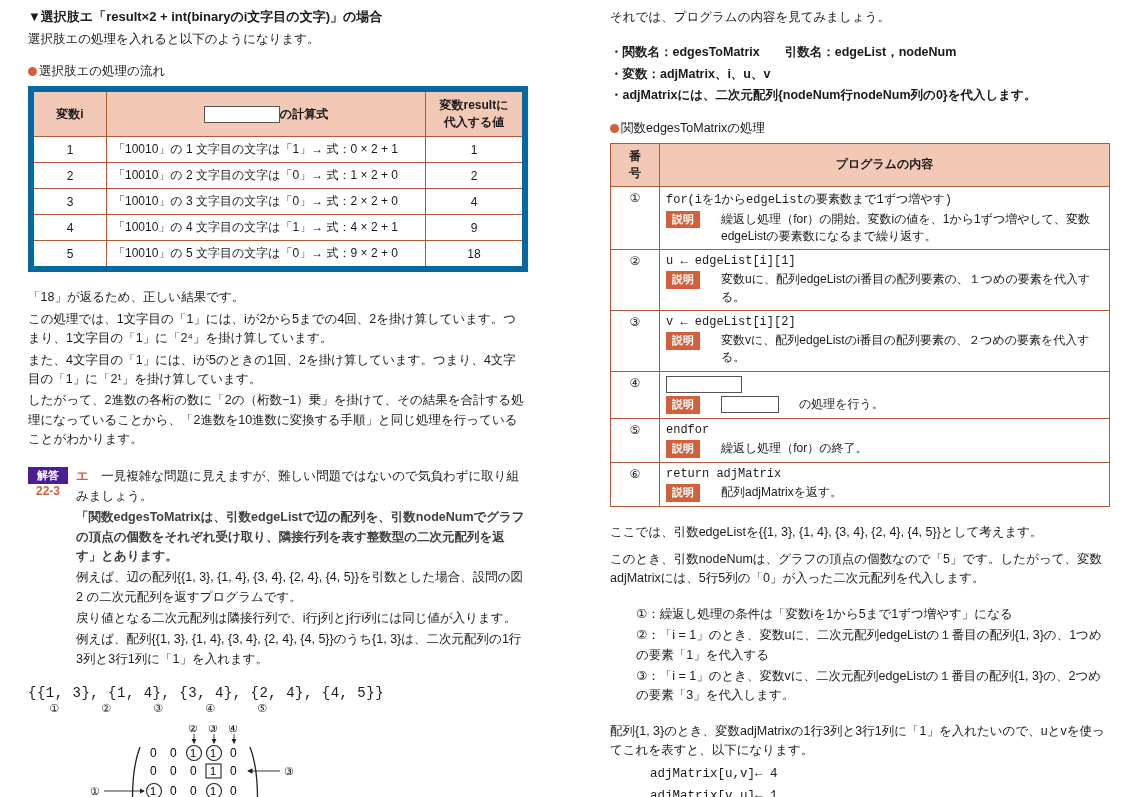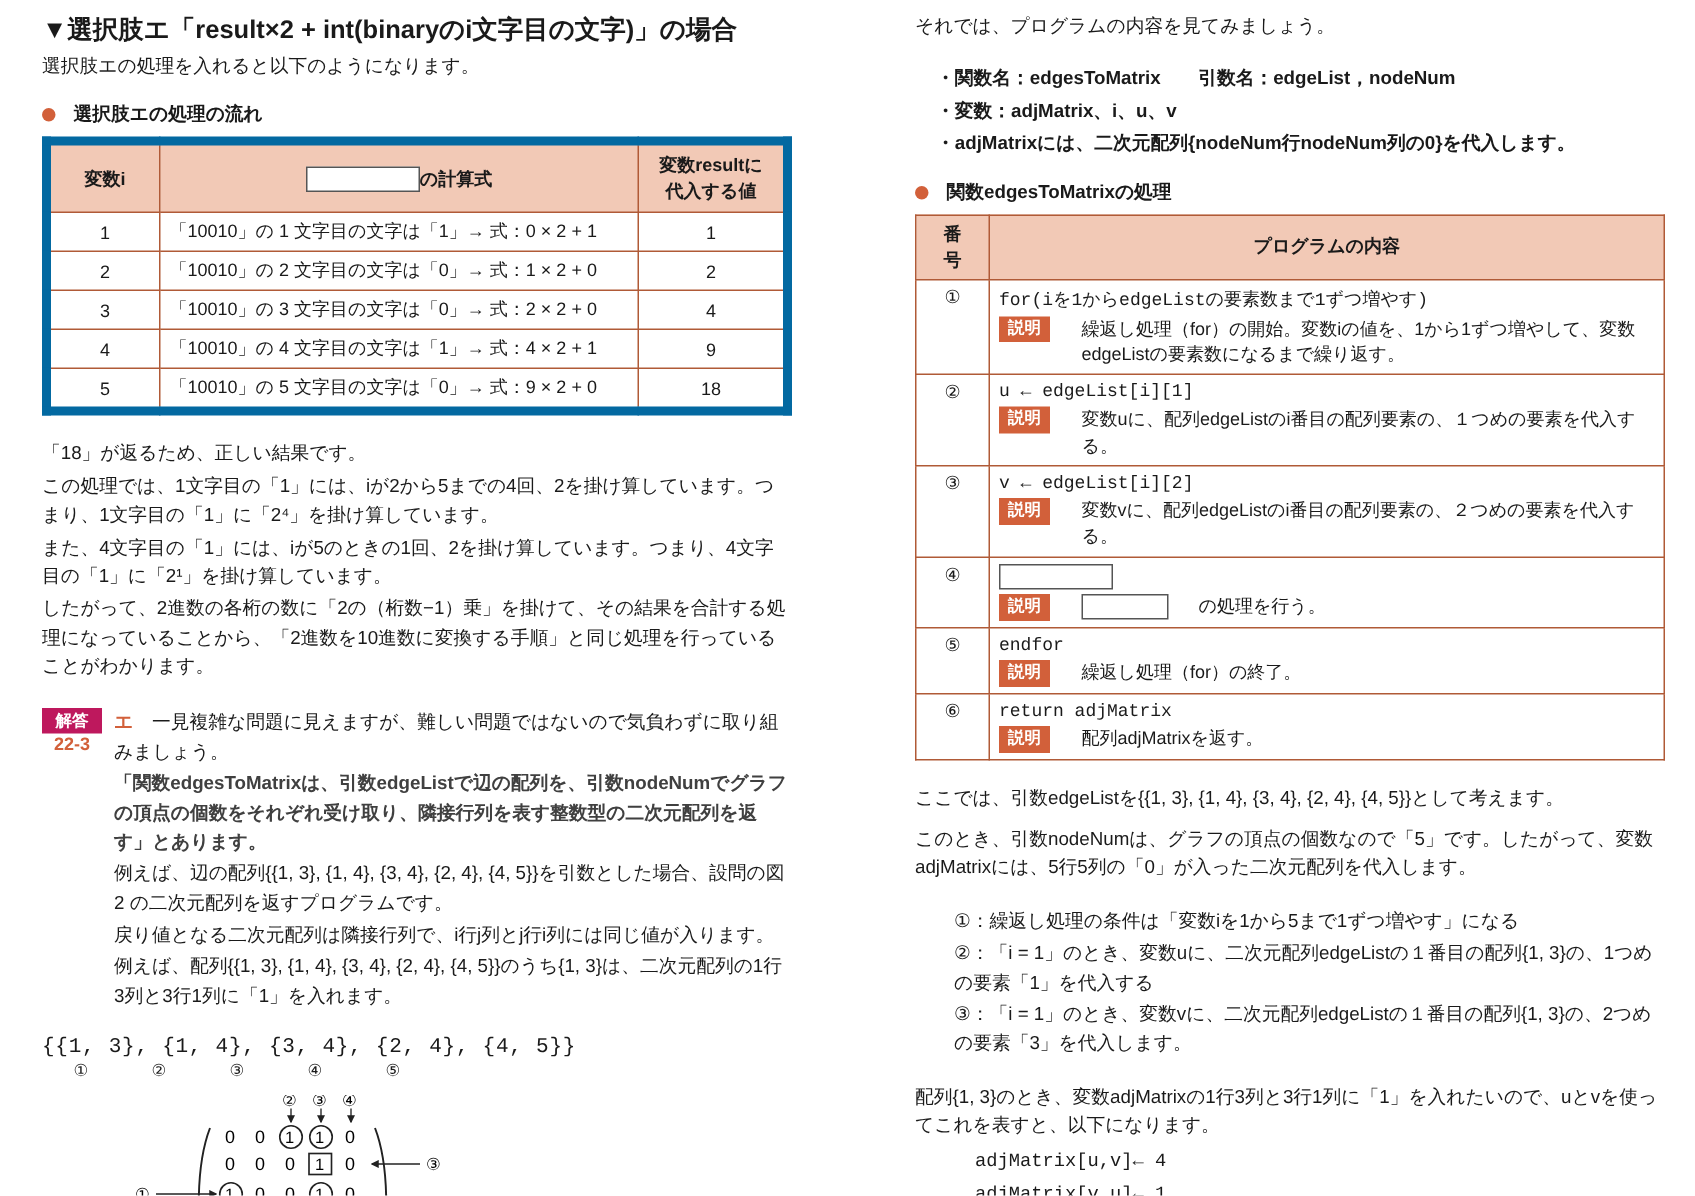--- a/index.html
+++ b/index.html
@@ -12,22 +12,22 @@
     overflow:hidden;
   }
   .page{position:relative;width:1130px;height:797px;}
   .col-left{position:absolute;left:28px;top:8px;width:500px;}
   .col-right{position:absolute;left:610px;top:8px;width:500px;}
 
   p{margin:0 0 2px 0;line-height:1.55;}
   .mono{font-family:"Liberation Mono","DejaVu Sans Mono",monospace;}
   b,.bold{font-weight:bold;}
 
-  .head-title{font-weight:bold;font-size:17px;margin-bottom:4px;}
-  .bullet-head{font-weight:bold;font-size:12.5px;margin:14px 0 6px 0;display:flex;align-items:center;gap:12px;}
+  .head-title{font-weight:bold;font-size:13px;margin-bottom:4px;}
+  .bullet-head{font-weight:normal;font-size:12.5px;margin:14px 0 6px 0;display:flex;align-items:center;gap:2px;}
   .dot{display:inline-block;width:9px;height:9px;border-radius:50%;background:#d2603a;}
 
   table{border-collapse:collapse;width:100%;}
   table.t1{border:6px solid #0369a1;}
   table.t1 th{
     background:#f2c9b6;border:1px solid #b05a37;
     font-weight:bold;font-size:12px;padding:5px 4px;text-align:center;
   }
   table.t1 td{border:1px solid #b05a37;padding:4px 6px;font-size:12px;}
   .c{text-align:center;}
@@ -40,34 +40,34 @@
   table.t2 td{border:1px solid #b05a37;padding:4px 6px;font-size:12px;vertical-align:top;}
   table.t2 td.num{text-align:center;width:36px;}
   .setsumei{display:inline-block;background:#d2603a;color:#fff;font-weight:bold;font-size:11px;padding:1px 6px;margin-right:5px;vertical-align:top;}
   .code{font-family:"Liberation Mono","DejaVu Sans Mono",monospace;font-size:12px;}
   .explain-row{margin-top:3px;display:flex;gap:16px;align-items:flex-start;line-height:1.45;}
   .explain-row .txt{flex:1;}
 
   
   .ans-wrap{margin-top:18px;display:flex;gap:8px;align-items:flex-start;}
   .ans-tag{width:40px;flex:0 0 40px;}
-  .ans-tag .kaitou{background:#be185d;color:#fff;font-weight:bold;font-size:11px;text-align:center;padding:1px 0;display:block;}
+  .ans-tag .kaitou{background:#4c1d95;color:#fff;font-weight:bold;font-size:11px;text-align:center;padding:1px 0;display:block;}
   .ans-tag .num{color:#d2603a;font-weight:bold;font-size:12px;text-align:center;display:block;}
   .ans-body{flex:1;}
   .ans-e{color:#d2603a;font-weight:bold;}
   .hl{color:#404040;font-weight:bold;}
 
   .set-list{margin:14px 0 0 0;}
   .set-line{font-size:14px;letter-spacing:0.5px;}
   .set-idx{display:flex;gap:0;font-size:11px;color:#1a1a1a;margin-top:1px;}
   .set-idx span{width:52px;text-align:center;}
 
   
   .matrix-fig{position:relative;margin:10px 0 0 60px;width:250px;height:150px;font-size:12px;}
-  .indent1{margin-left:14px;}
+  .indent1{}
   .indent2{margin-left:26px;}
   .codeblock{font-family:"Liberation Mono","DejaVu Sans Mono",monospace;font-size:12.5px;margin:4px 0 0 40px;line-height:1.7;}
   .mt8{margin-top:8px;}
   .mt12{margin-top:16px;}
   .mt16{margin-top:16px;}
 </style>
 </head>
 <body>
 
 <div class="page">

